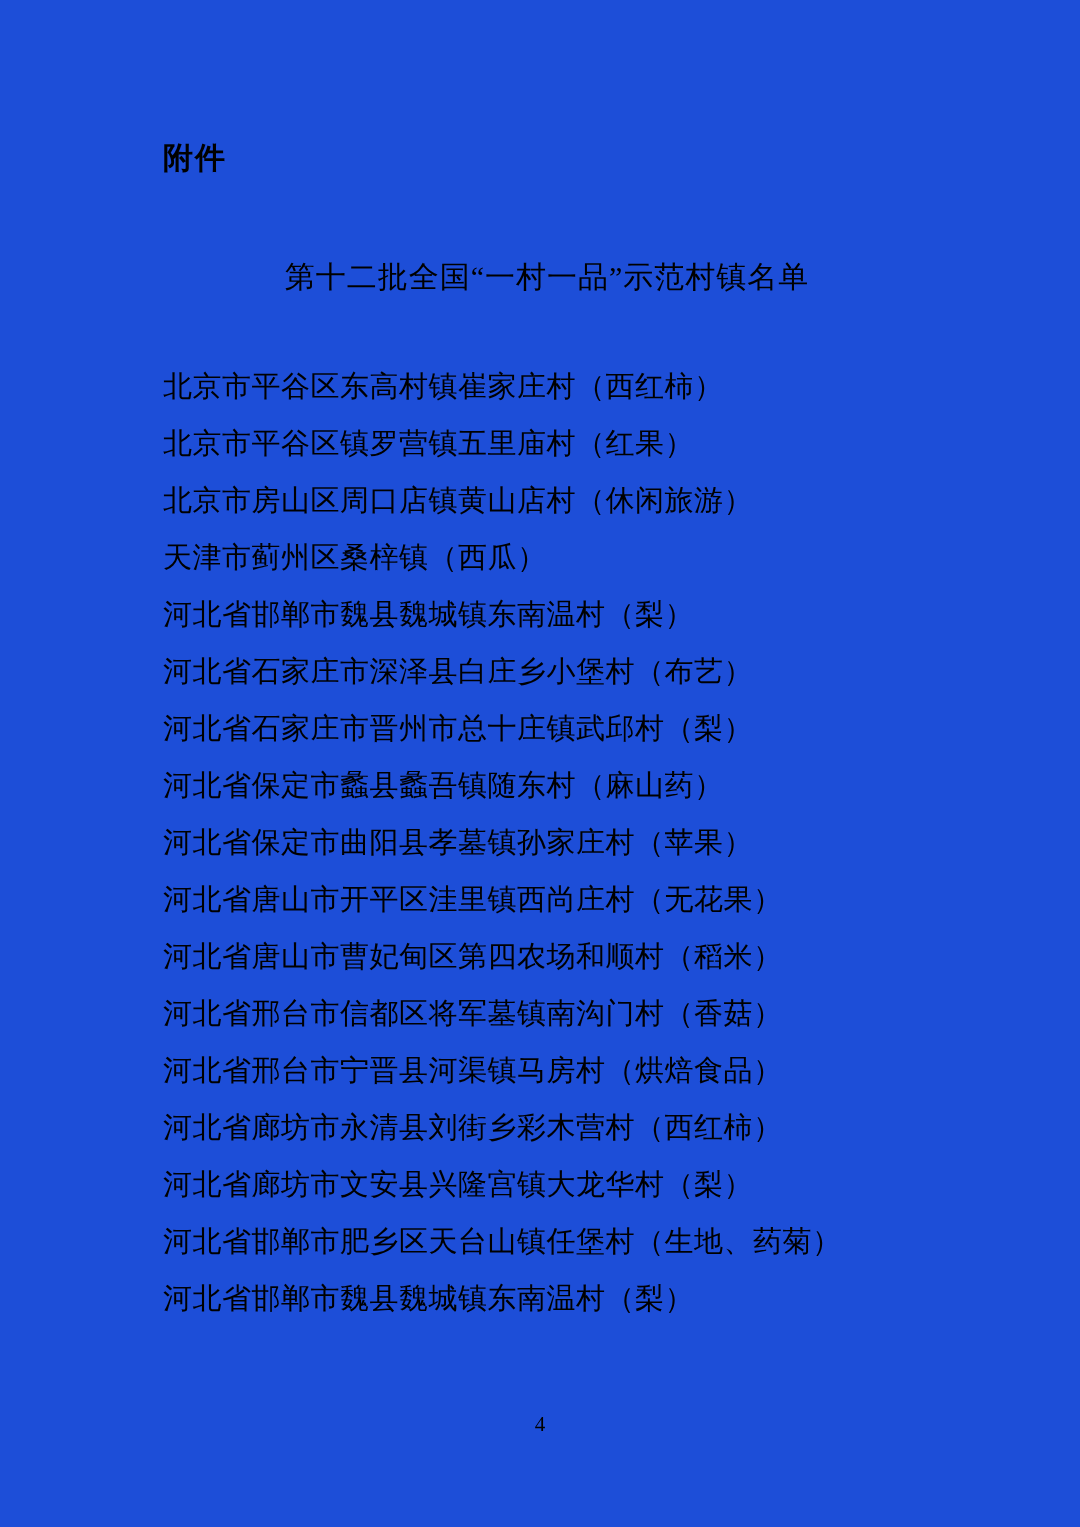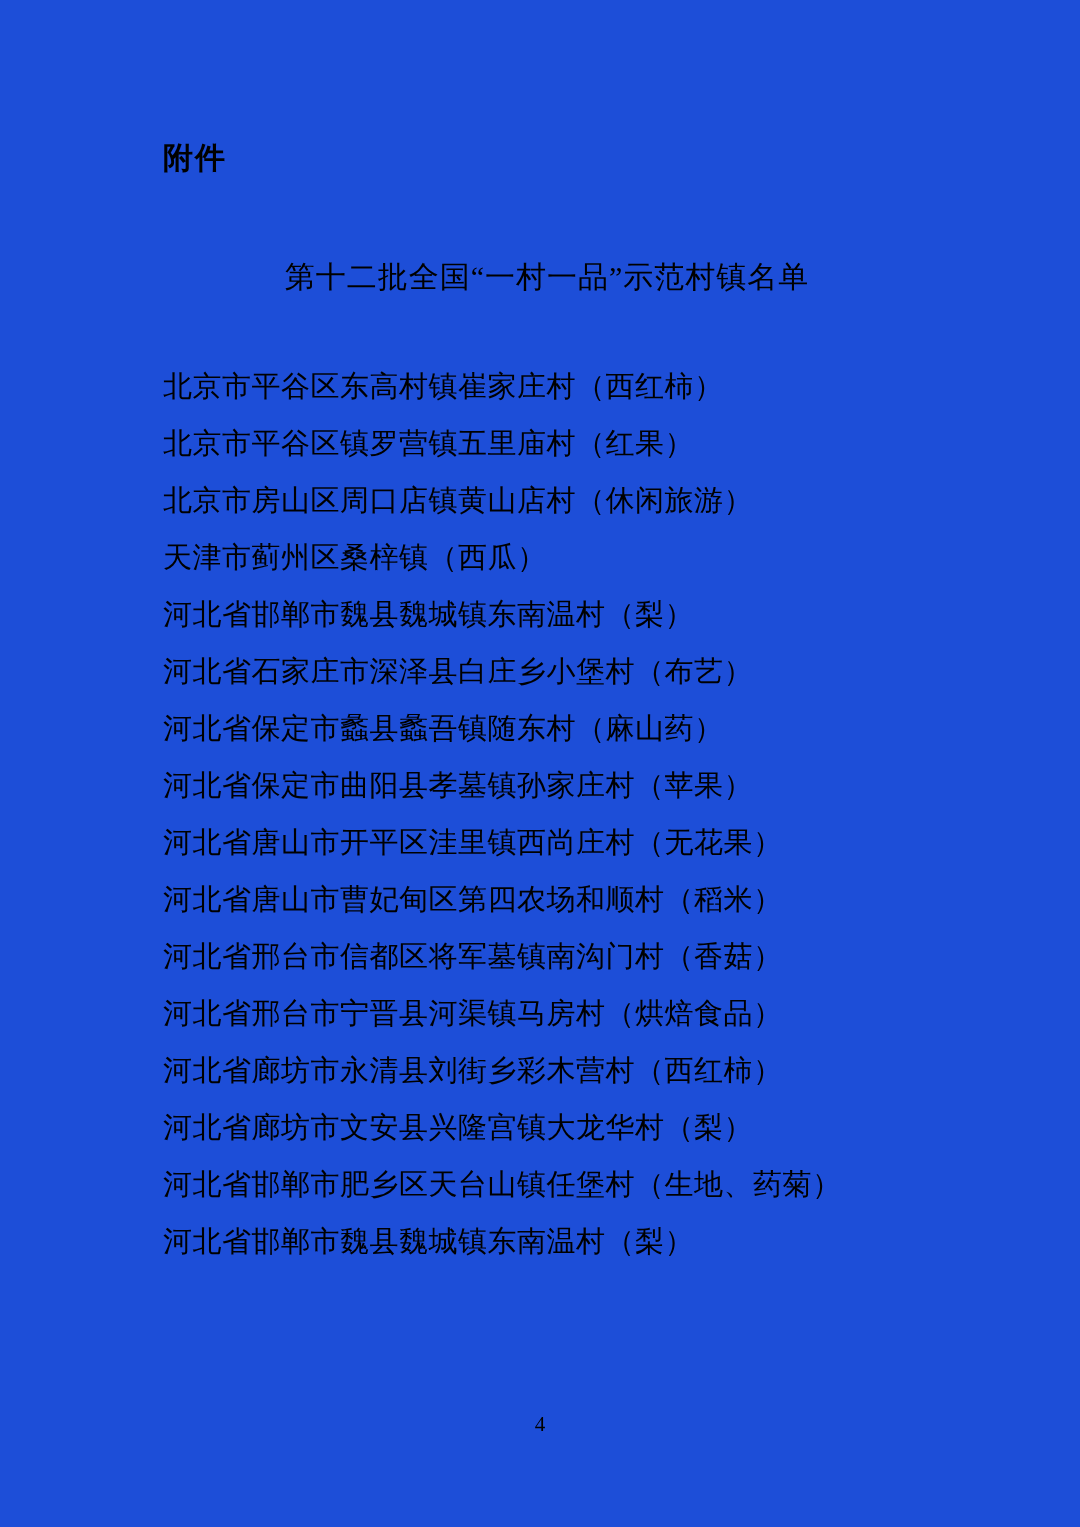--- a/index.html
+++ b/index.html
@@ -71,20 +71,21 @@
 
   <h1 class="doc-title">第十二批全国“一村一品”示范村镇名单</h1>
 
   <div class="village-list">
       <p>北京市平谷区东高村镇崔家庄村（西红柿）</p>
       <p>北京市平谷区镇罗营镇五里庙村（红果）</p>
       <p>北京市房山区周口店镇黄山店村（休闲旅游）</p>
       <p>天津市蓟州区桑梓镇（西瓜）</p>
       <p>河北省邯郸市魏县魏城镇东南温村（梨）</p>
       <p>河北省石家庄市深泽县白庄乡小堡村（布艺）</p>
+      <p>河北省石家庄市晋州市总十庄镇武邱村（梨）</p>
       <p>河北省保定市蠡县蠡吾镇随东村（麻山药）</p>
       <p>河北省保定市曲阳县孝墓镇孙家庄村（苹果）</p>
       <p>河北省唐山市开平区洼里镇西尚庄村（无花果）</p>
       <p>河北省唐山市曹妃甸区第四农场和顺村（稻米）</p>
       <p>河北省邢台市信都区将军墓镇南沟门村（香菇）</p>
       <p>河北省邢台市宁晋县河渠镇马房村（烘焙食品）</p>
       <p>河北省廊坊市永清县刘街乡彩木营村（西红柿）</p>
       <p>河北省廊坊市文安县兴隆宫镇大龙华村（梨）</p>
       <p>河北省邯郸市肥乡区天台山镇任堡村（生地、药菊）</p>
       <p>河北省邯郸市魏县魏城镇东南温村（梨）</p>

